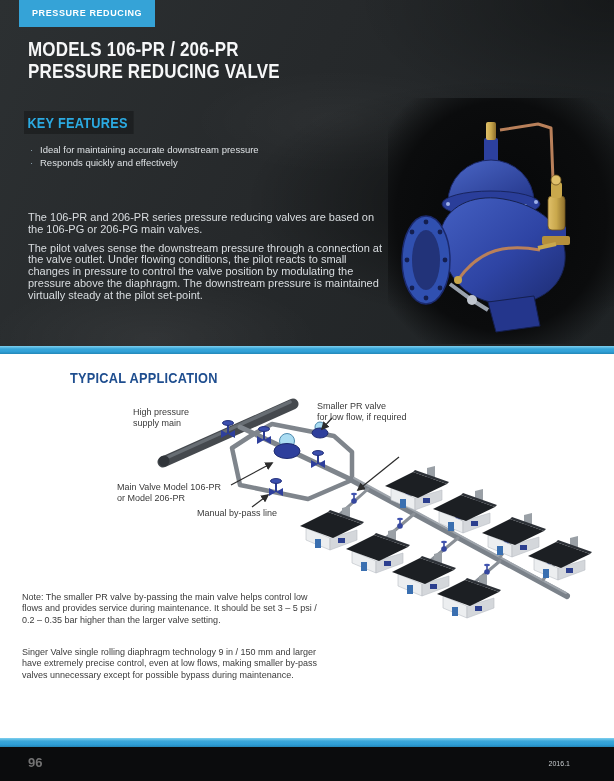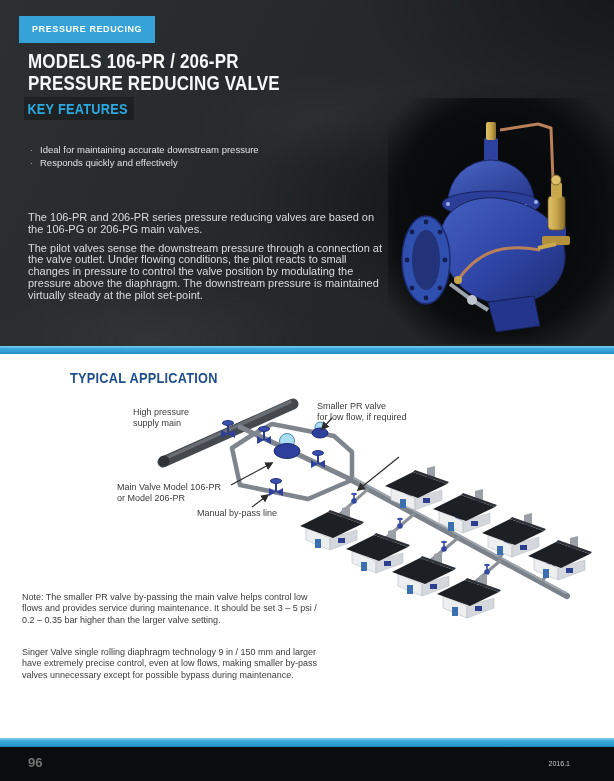--- a/index.html
+++ b/index.html
@@ -13,27 +13,27 @@
   .hero {
     position:absolute; left:0; top:0; width:614px; height:346px;
     background:
       radial-gradient(60% 50% at 82% 58%, rgba(0,0,0,0.60) 0%, rgba(0,0,0,0) 70%),
       radial-gradient(45% 30% at 25% 98%, rgba(255,255,255,0.05) 0%, rgba(0,0,0,0) 60%),
       radial-gradient(70% 60% at 100% 0%, rgba(0,0,0,0.35) 0%, rgba(0,0,0,0) 60%),
       radial-gradient(40% 25% at 55% 35%, rgba(255,255,255,0.03) 0%, rgba(0,0,0,0) 60%),
       linear-gradient(115deg, #2c3032 0%, #26292b 45%, #1f2325 100%);
   }
   .badge {
-    position:absolute; left:19px; top:16px; height:27px; line-height:27px;
+    position:absolute; left:19px; top:0; height:27px; line-height:27px;
     background:#35a3d7; color:#ffffff; font-size:9px; font-weight:bold;
     letter-spacing:0.6px; padding:0 13px; white-space:nowrap;
   }
   .cond { display:inline-block; transform:scaleX(0.85); transform-origin:0 50%; white-space:nowrap; }
   .title { position:absolute; left:28px; top:38px; color:#f6f7f8; font-weight:bold;
-           font-size:20px; line-height:22px; letter-spacing:0.2px;margin-top:12px; }
+           font-size:20px; line-height:22px; letter-spacing:0.2px; }
   .sec-h {
     position:absolute; left:24px; color:#2baae1; font-weight:bold; font-size:15px;
     letter-spacing:0.3px;
   }
   .sec-h .boxed { background:rgba(0,0,0,0.28); padding:3px 7px 3px 4px; }
   .features { position:absolute; left:30px; top:143px; list-style:none; }
   .features li { color:#dde1e4; font-size:9.5px; line-height:13px; padding-left:10px; position:relative; }
   .features li .dot { position:absolute; left:0; top:0; color:#93a9b5; }
   .overview-text { position:absolute; left:28px; top:212px; width:362px; }
   .overview-text p { color:#d9dde0; font-size:11px; line-height:11.8px; margin-bottom:7px; }
@@ -65,21 +65,21 @@
 
   <div class="badge">
     <span>PRESSURE REDUCING</span>
   </div>
 
   <div class="title">
     <span class="cond">MODELS 106-PR / 206-PR</span><br>
     <span class="cond">PRESSURE REDUCING VALVE</span>
   </div>
 
-  <div class="sec-h" style="top:100px;">
+  <div class="sec-h" style="top:114px;">
     <span class="cond"><span class="boxed">KEY FEATURES</span></span>
   </div>
 
   <ul class="features">
     <li><span class="dot">·</span><span>Ideal for maintaining accurate downstream pressure</span></li>
     <li><span class="dot">·</span><span>Responds quickly and effectively</span></li>
   </ul>
 
 
   <div class="overview-text">

